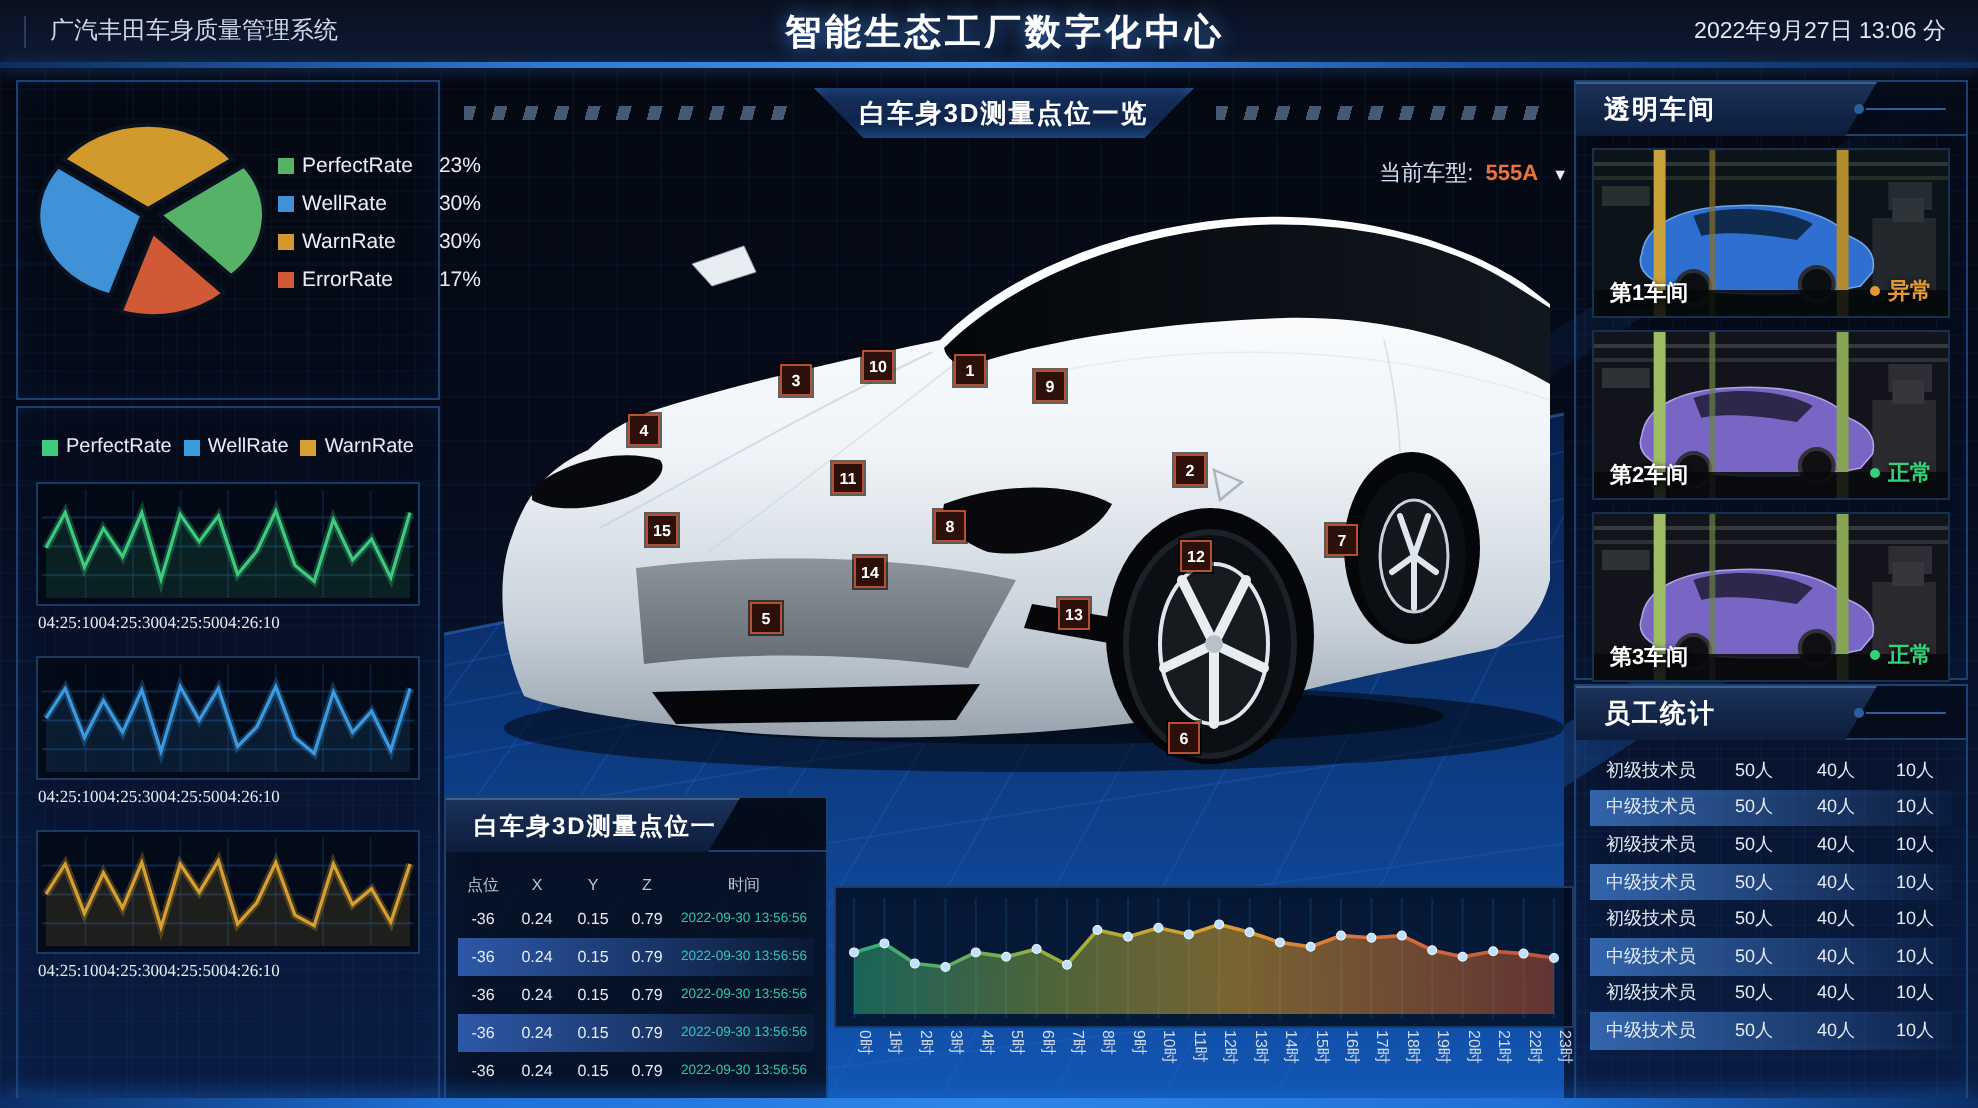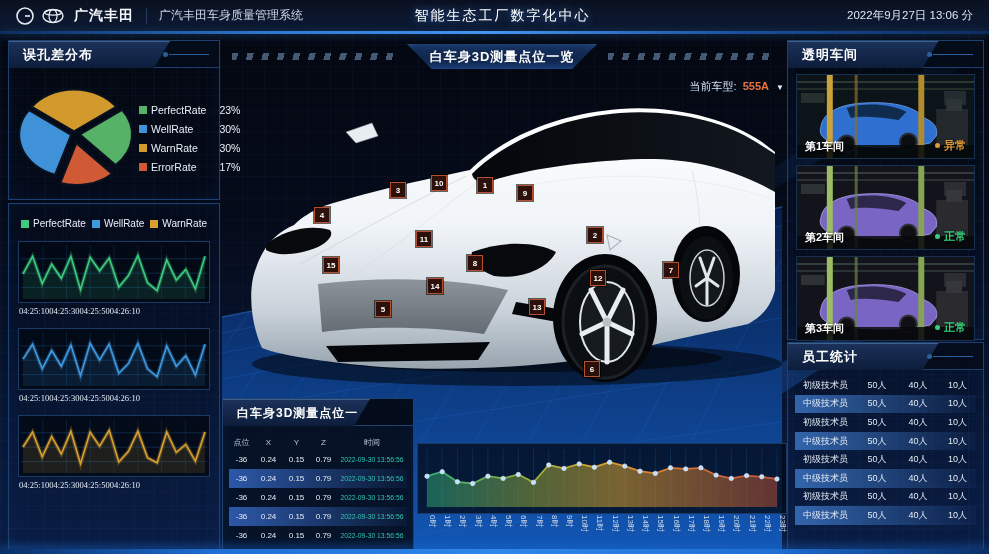--- a/index.html
+++ b/index.html
@@ -18,21 +18,21 @@
   .hdr{position:absolute;left:0;top:0;width:989px;height:31px;
     background:linear-gradient(180deg,#0a101f,#0c1830 70%,#0a1426);display:flex;align-items:center;}
   .hdr-line{position:absolute;left:0;top:31px;width:989px;height:3px;
     background:linear-gradient(90deg,#0c2c5e,#2f7ad4 28%,#4494f0 50%,#1b4f9e 75%,#0c2c5e);
     box-shadow:0 1px 8px rgba(47,122,212,.6);}
   .logos{display:flex;align-items:center;gap:5px;margin-left:14px;}
   .brand{color:#f2f5fa;font-size:14px;font-weight:bold;letter-spacing:1px;margin-left:4px;}
   .hdr-div{width:1px;height:16px;background:#2a3c5c;margin:0 12px;}
   .sysname{color:#cdd8ea;font-size:12px;}
   .hdr-title{position:absolute;left:16px;right:0;text-align:center;color:#ffffff;
-    font-size:14px;font-weight:normal;letter-spacing:2px;text-shadow:0 0 10px rgba(70,140,230,.8);}
+    font-size:18px;font-weight:bold;letter-spacing:2px;text-shadow:0 0 10px rgba(70,140,230,.8);}
   .hdr-date{position:absolute;right:16px;color:#dfe7f2;font-size:11.5px;}
   
   .panel{position:absolute;background:linear-gradient(160deg,rgba(14,30,62,.72),rgba(6,14,30,.82));
     border:1px solid #1d4070;box-shadow:inset 0 0 20px rgba(25,85,170,.12);z-index:5;
     background-image:linear-gradient(rgba(45,95,170,.05) 1px,transparent 1px),
       linear-gradient(90deg,rgba(45,95,170,.05) 1px,transparent 1px);background-size:18px 18px;}
   .p-head{position:relative;height:26px;background:rgba(5,12,26,.85);border-bottom:1px solid #1d4070;}
   .p-title{position:absolute;left:0;top:0;height:26px;line-height:26px;width:70%;
     padding-left:14px;color:#ffffff;font-size:13px;font-weight:bold;letter-spacing:1px;
     background:linear-gradient(180deg,#1b3158,#0d1d3c);
@@ -221,56 +221,40 @@
         <div class="marker" style="left: 217px; top: 91px;">10</div>
         <div class="marker" style="left: 154px; top: 147px; margin-left: 48px;">11</div>
         <div class="marker" style="left: 376px; top: 186px;">12</div>
         <div class="marker" style="left: 315px; top: 215px;">13</div>
         <div class="marker" style="left: 213px; top: 194px;">14</div>
         <div class="marker" style="left: 109px; top: 173px;">15</div>
       </div>
   </div>
 
   <header class="hdr">
-    <div class="logos">
-      <svg width="22" height="20" viewBox="0 0 22 20">
-        <circle cx="11" cy="10" r="8" fill="none" stroke="#e6ebf2" stroke-width="1.6"></circle>
-        <path d="M 16,10 L 11,10" stroke="#e6ebf2" stroke-width="1.6" fill="none"></path>
-      </svg>
-      <svg width="24" height="20" viewBox="0 0 24 20">
-        <ellipse cx="12" cy="10" rx="10" ry="6.5" fill="none" stroke="#e6ebf2" stroke-width="1.4"></ellipse>
-        <ellipse cx="12" cy="10" rx="4" ry="6.5" fill="none" stroke="#e6ebf2" stroke-width="1.2"></ellipse>
-        <ellipse cx="12" cy="6.5" rx="8.6" ry="2.6" fill="none" stroke="#e6ebf2" stroke-width="1.2"></ellipse>
-      </svg>
-      <span class="brand">广汽丰田</span>
-    </div>
     <div class="hdr-div"></div>
     <span class="sysname">广汽丰田车身质量管理系统</span>
     <div class="hdr-title">智能生态工厂数字化中心</div>
     <span class="hdr-date">2022年9月27日  13:06 分</span>
   </header>
   <div class="hdr-line"></div>
 
   <div class="banner">
     <span>白车身3D测量点位一览</span>
   </div>
   <div class="dash dash-l"></div>
   <div class="dash dash-r"></div>
 
   <div class="model">
     <span>当前车型:</span>
     <span class="model-val">555A</span>
     <span class="caret">▼</span>
   </div>
 
   <section class="panel p-pie">
-    <div class="p-head">
-      <div class="p-title">误孔差分布</div>
-      <div class="circuit"></div>
-    </div>
     <div class="pie-wrap">
       <div class="pie-svg" id="pieSvg"><svg width="126" height="108" viewBox="0 0 126 108">
             <g transform="translate(3,4)">
               <path transform="translate(1.8369701987210297e-16,-2.55)" fill="#d29a2c" stroke="#0a1220" stroke-width="2" d="M 58,50 L 15.9,25.3 A 52,42 0 0 1 100.1,25.3 Z"></path>
               <path transform="translate(5.97337178761848,0.47995239792442285)" fill="#55b266" stroke="#0a1220" stroke-width="2" d="M 58,50 L 100.1,25.3 A 52,42 0 0 1 93.6,80.6 Z"></path>
               <path transform="translate(2.3995756553619674,9.124821724127287)" fill="#d05a36" stroke="#0a1220" stroke-width="2" d="M 58,50 L 93.6,80.6 A 52,42 0 0 1 41.9,89.9 Z"></path>
               <path transform="translate(-2.8531695488854605,0.7879933356561162)" fill="#3f92d8" stroke="#0a1220" stroke-width="2" d="M 58,50 L 41.9,89.9 A 52,42 0 0 1 15.9,25.3 Z"></path>
             </g>
           </svg></div>
       <div class="pie-legend" id="pieLegend">

